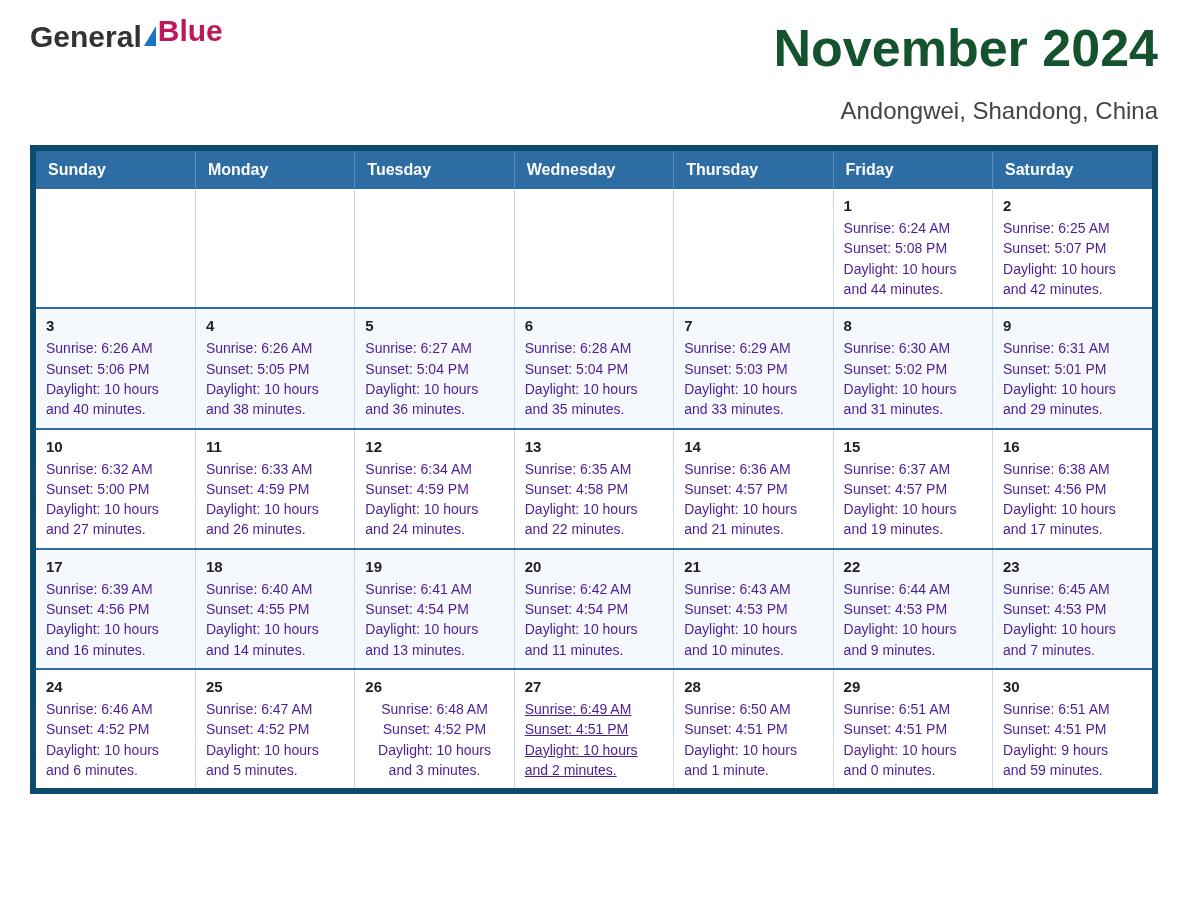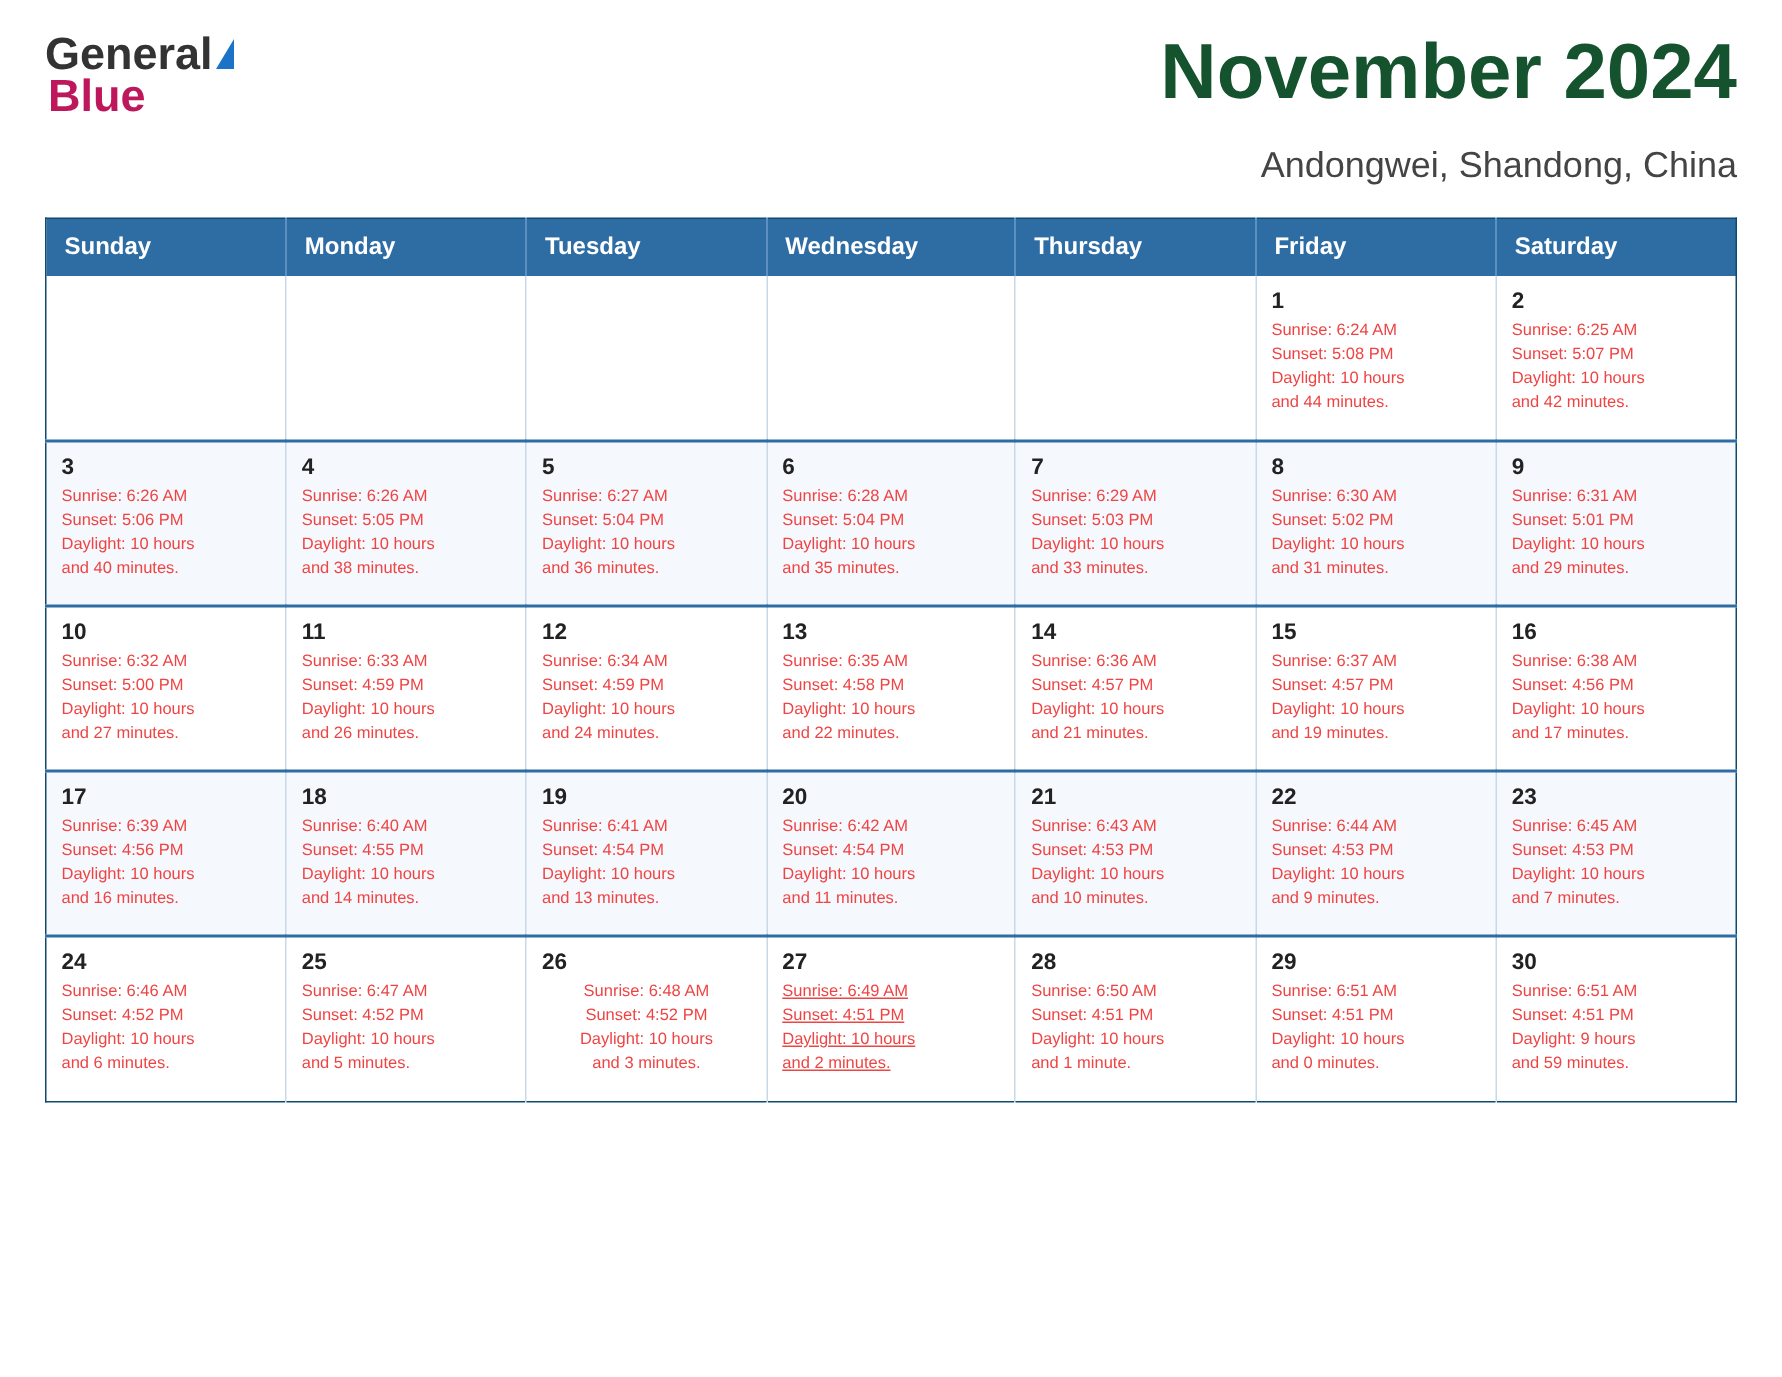--- a/index.html
+++ b/index.html
@@ -11,42 +11,42 @@
       min-height: 918px;
     }
     .header {
       display: flex;
       justify-content: space-between;
       align-items: flex-start;
       margin-bottom: 20px;
     }
     .logo {
       display: flex;
-      flex-direction: column;
+      flex-direction: row;
       align-items: flex-start;
     }
     .title-block {
       text-align: right;
     }
     .title-block h1 {
       font-size: 52px;
       font-weight: bold;
       color: #14532d;
       line-height: 1.1;
     }
     .title-block h2 {
       font-size: 24px;
       font-weight: normal;
       color: #444;
       margin-top: 20px;
     }
     table {
       width: 100%;
       border-collapse: collapse;
-      border: 1px solid #0c4a6e;
+      border: 6px solid #0c4a6e;
     }
     thead tr {
       background-color: #2e6da4;
     }
     thead th {
       color: #fff;
       font-size: 16px;
       font-weight: bold;
       padding: 10px 12px;
       text-align: left;
@@ -74,22 +74,22 @@
       border-right: none;
     }
     .day-num {
       font-size: 15px;
       font-weight: bold;
       color: #222;
       display: block;
       margin-bottom: 4px;
     }
     .day-info {
-      font-size: 11px;
-      color: #ef4444;
+      font-size: 14px;
+      color: #4c1d95;
       line-height: 1.45;
     }
     tbody tr:nth-child(odd) {
       background-color: #fff;
     }
     tbody tr:nth-child(even) {
       background-color: #f5f8fc;
     }
   </style>
 </head>

